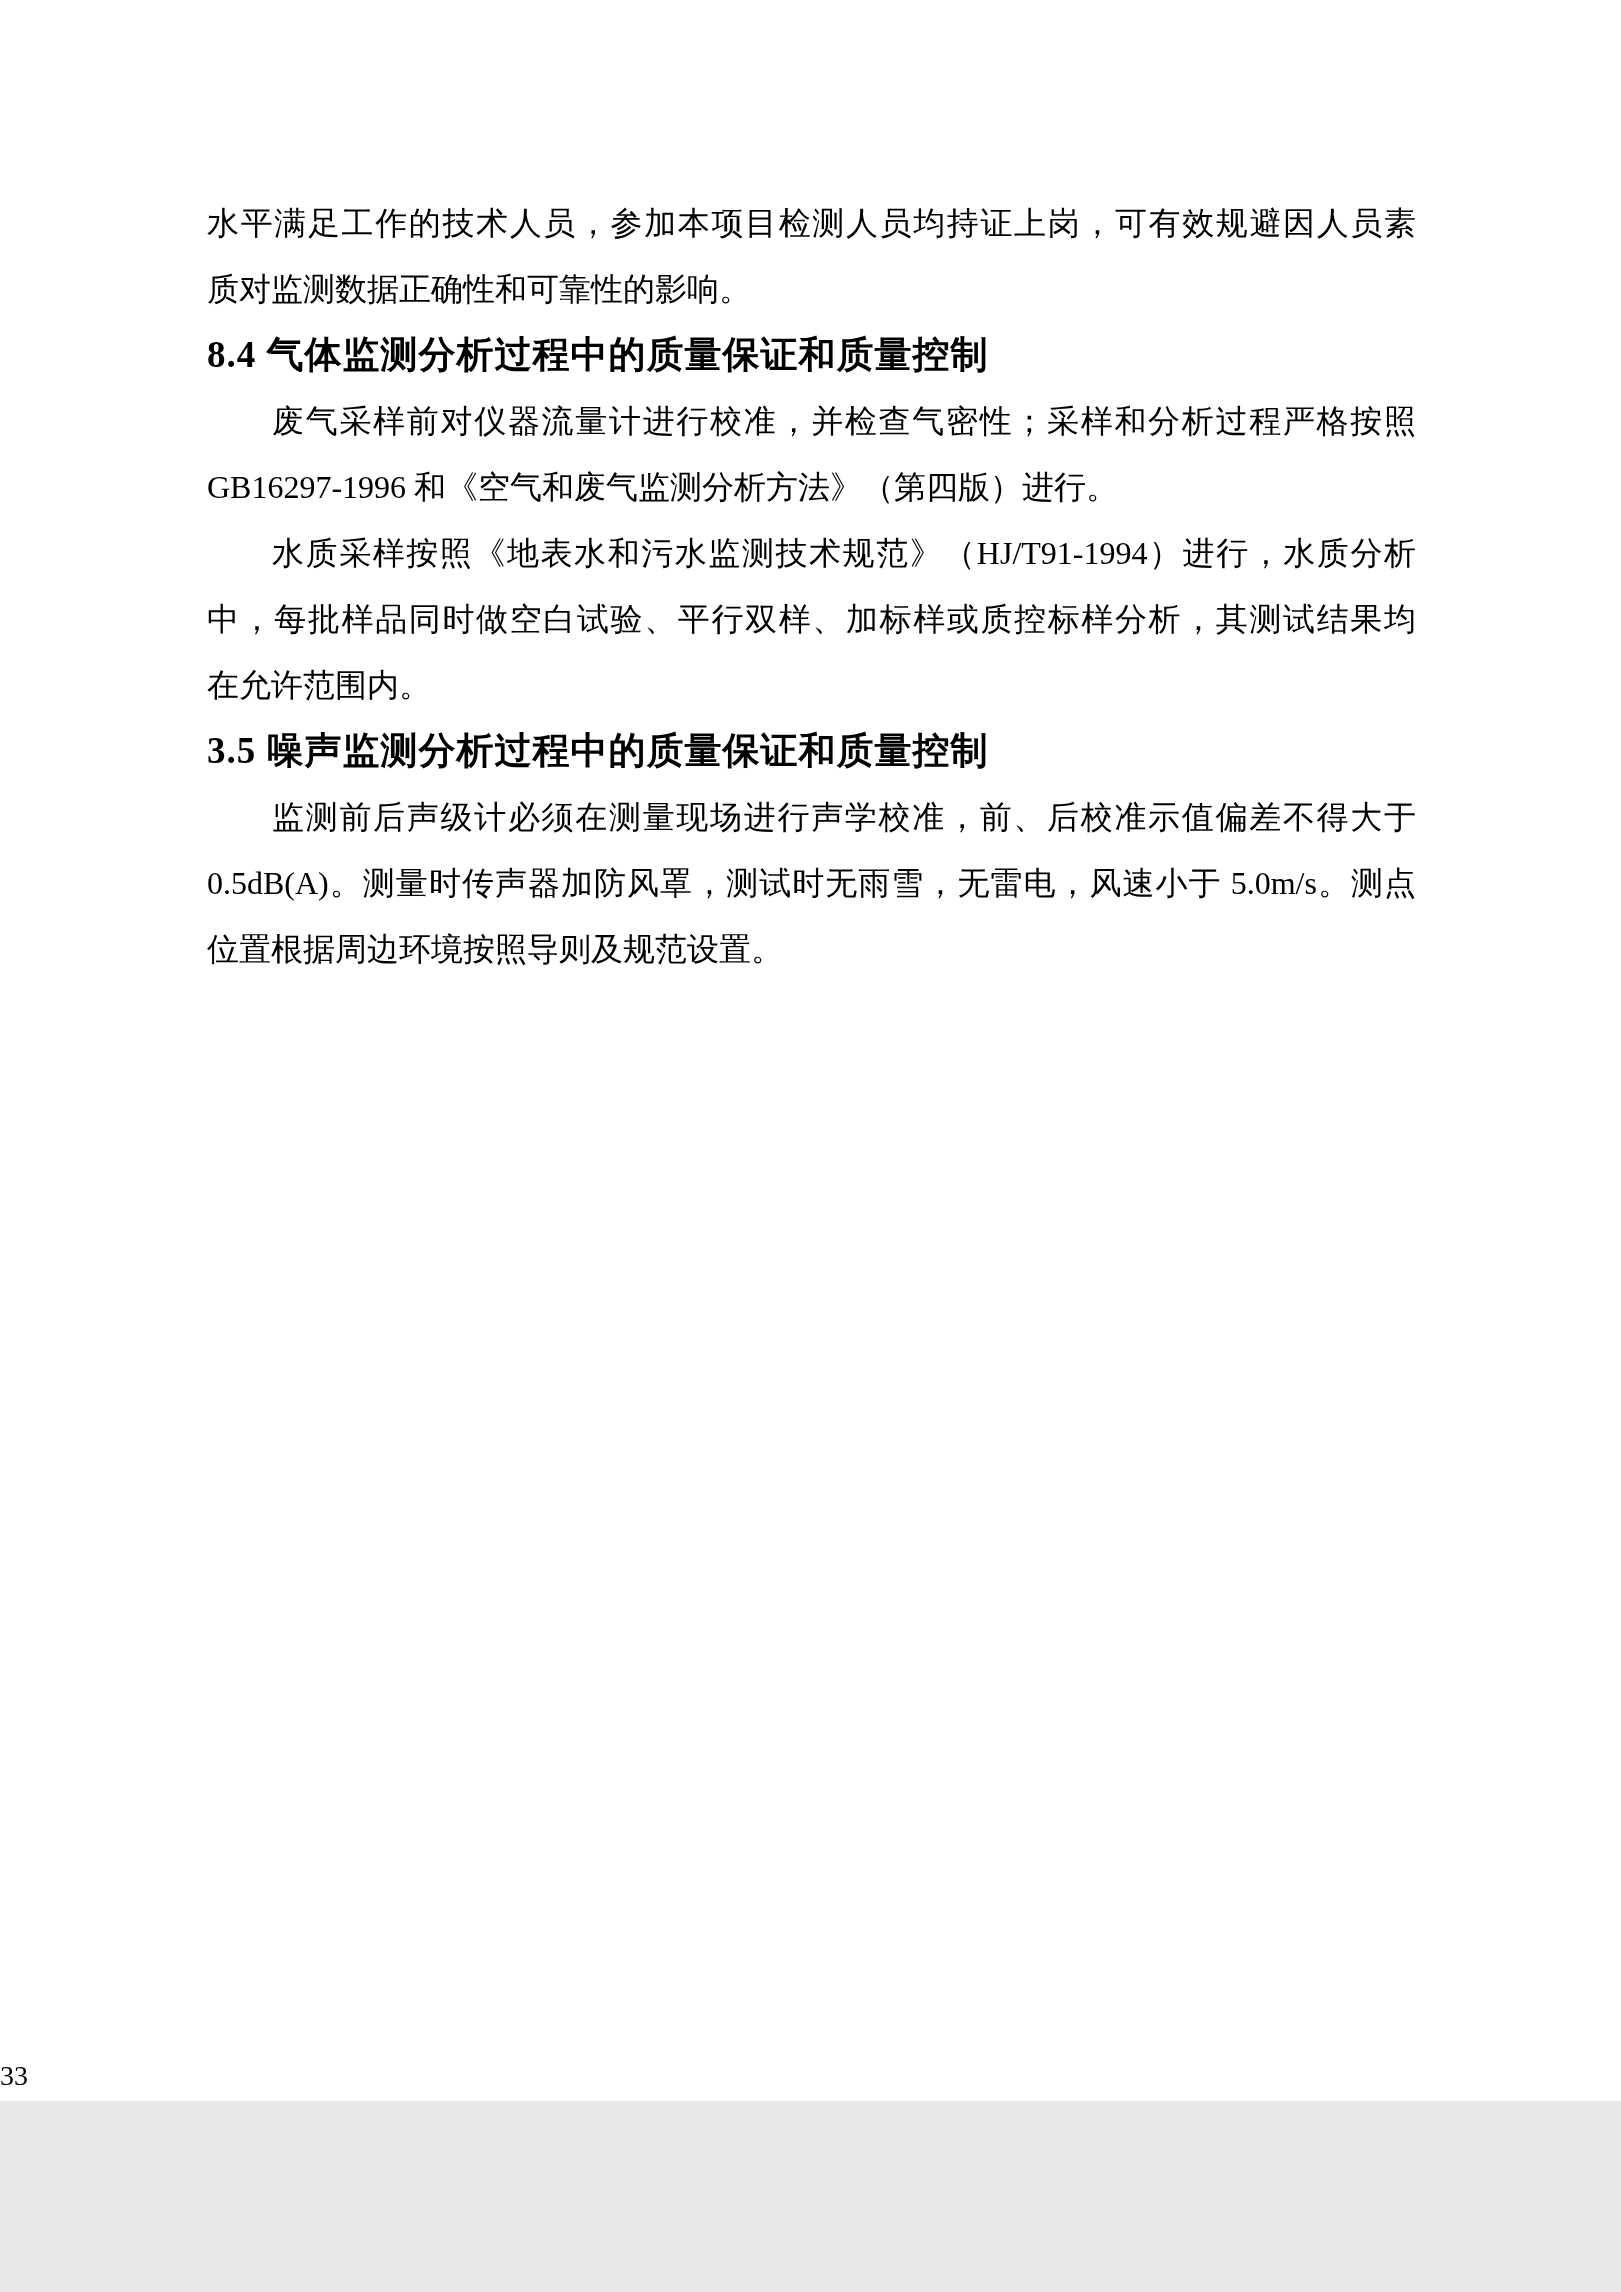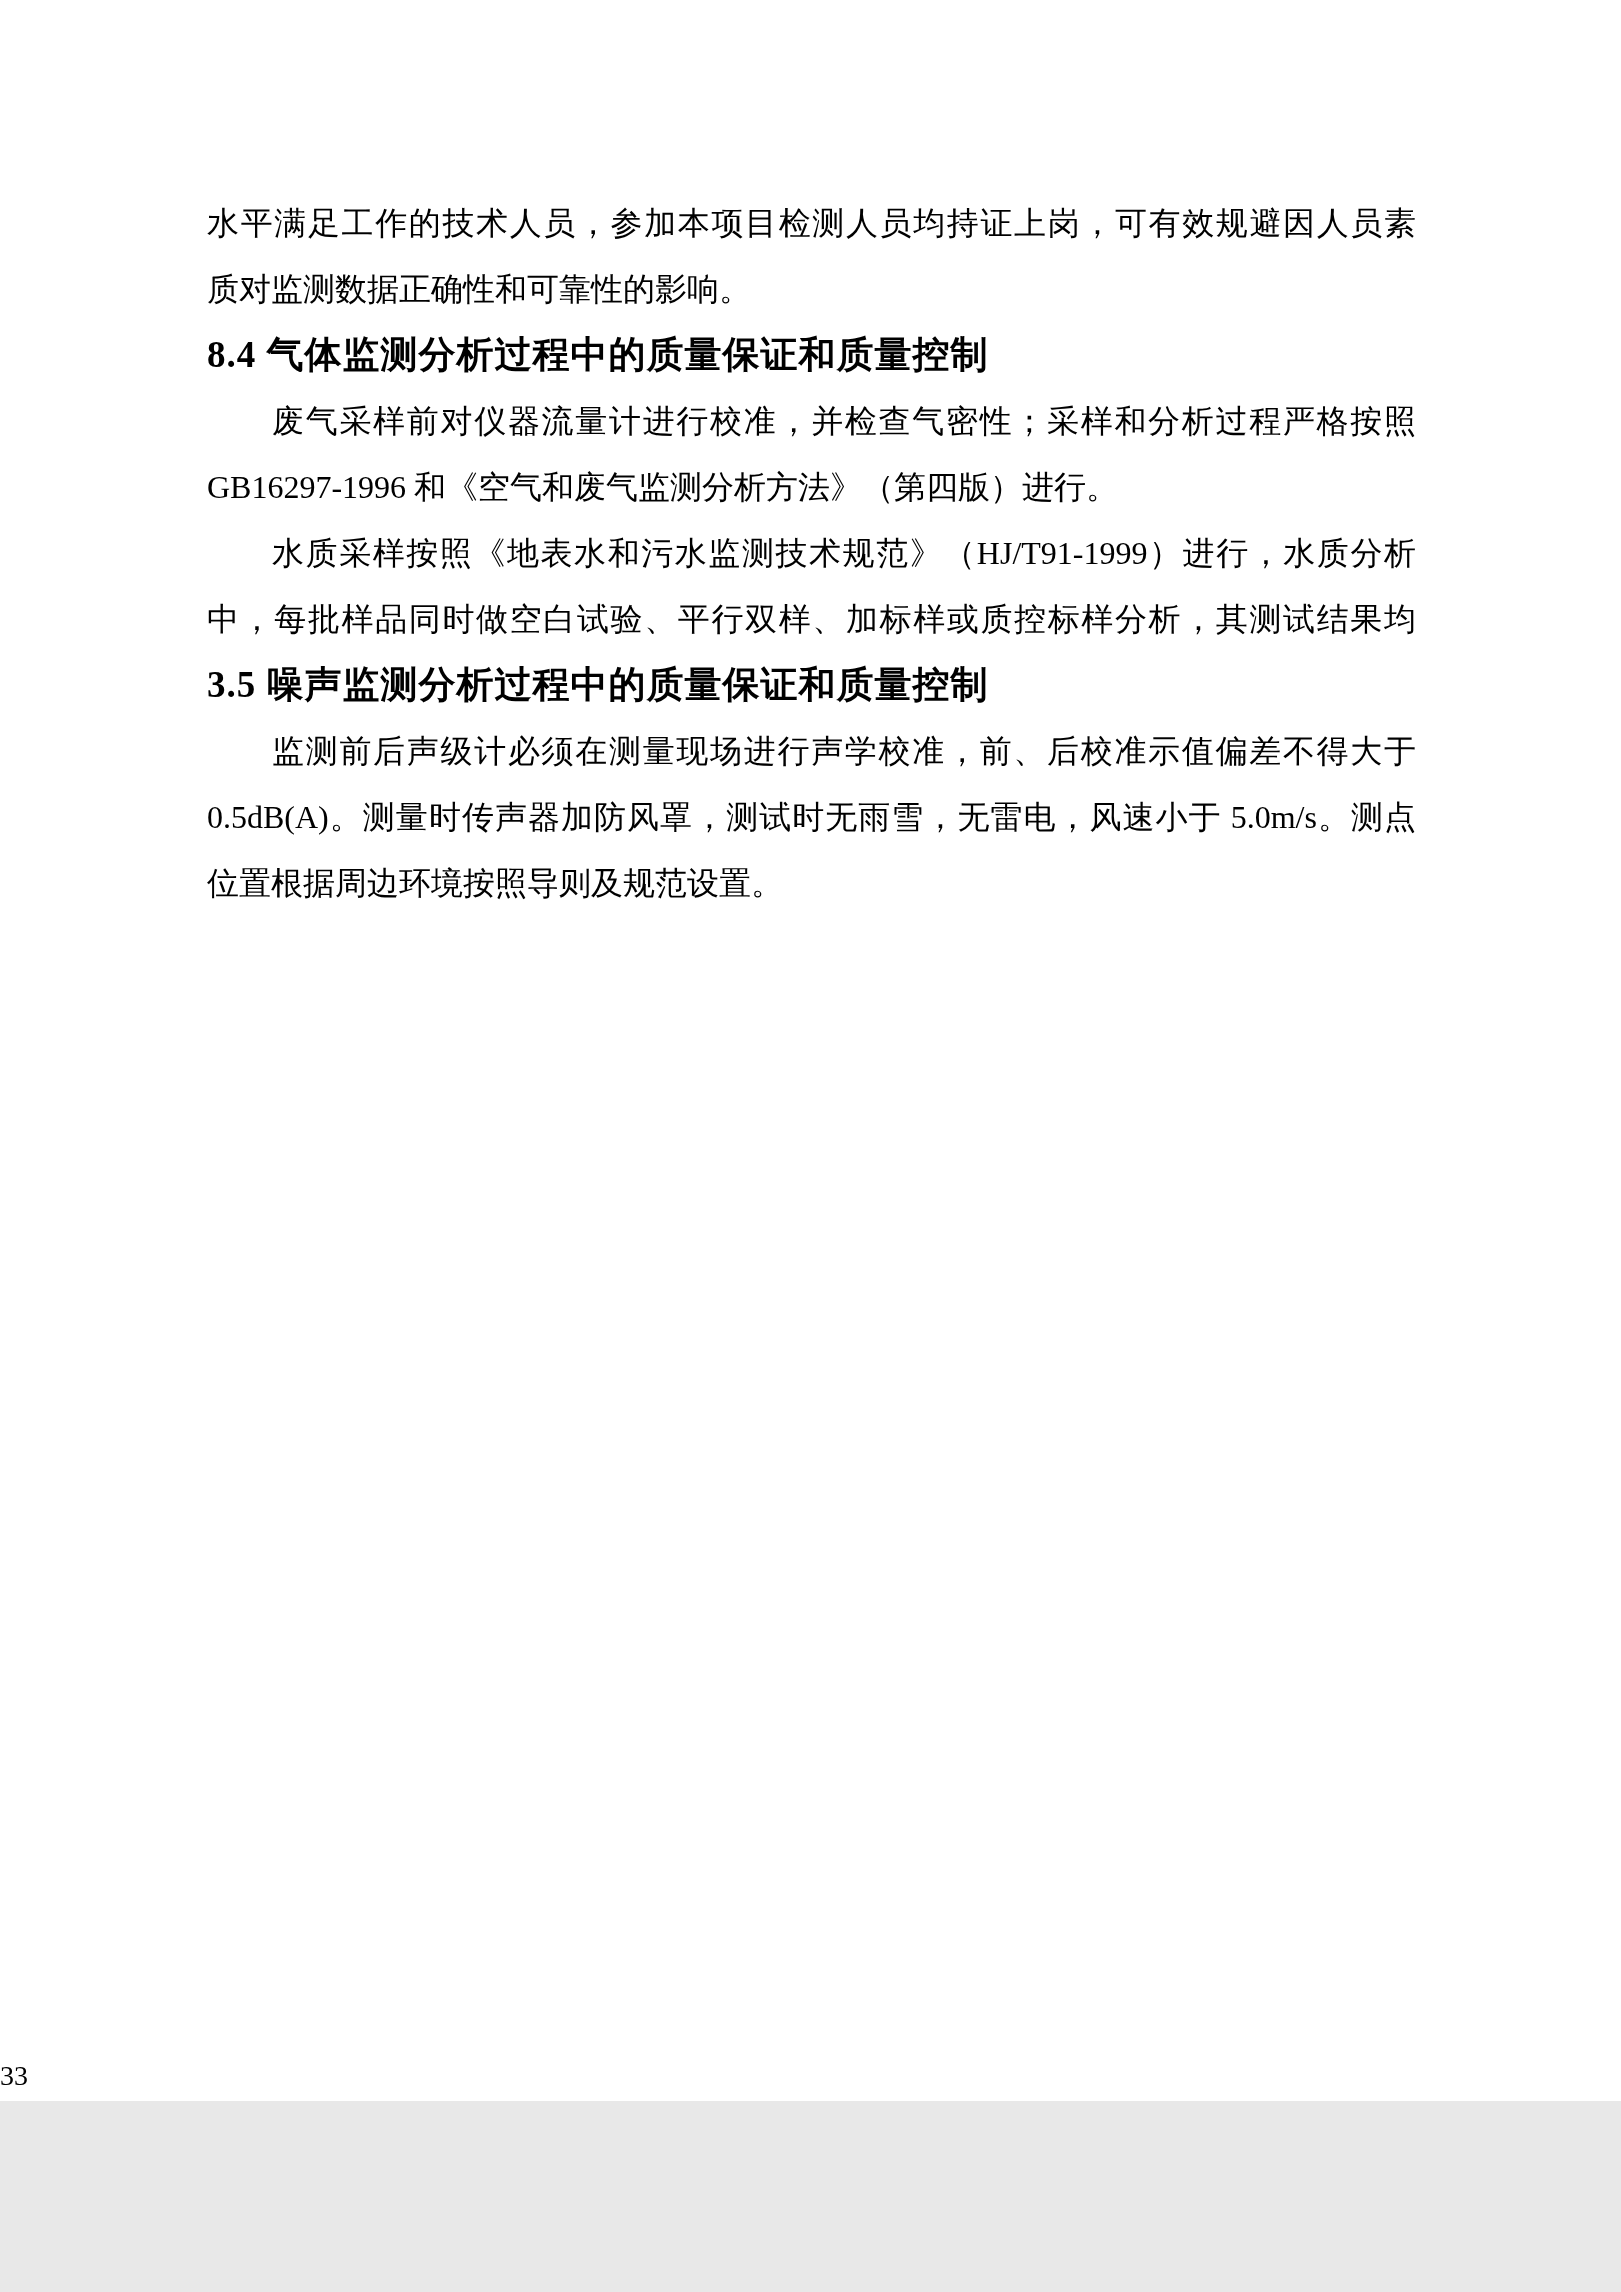--- a/index.html
+++ b/index.html
@@ -63,22 +63,23 @@
 
     <div class="line fill">水平满足工作的技术人员，参加本项目检测人员均持证上岗，可有效规避因人员素</div>
     <div class="line">质对监测数据正确性和可靠性的影响。</div>
 
     <div class="heading">
       <span class="heading-text">8.4 气体监测分析过程中的质量保证和质量控制</span>
     </div>
     <div class="line fill indent">废气采样前对仪器流量计进行校准，并检查气密性；采样和分析过程严格按照</div>
     <div class="line">GB16297-1996 和《空气和废气监测分析方法》（第四版）进行。</div>
 
-    <div class="line fill indent">水质采样按照《地表水和污水监测技术规范》（HJ/T91-1999）进行，水质分析</div>
+    <div class="line fill indent">水质采样按照《地表水和污水监测技术规范》（HJ/T91-1994）进行，水质分析</div>
     <div class="line fill">中，每批样品同时做空白试验、平行双样、加标样或质控标样分析，其测试结果均</div>
+    <div class="line">在允许范围内。</div>
 
     <div class="heading">
       <span class="heading-text">3.5 噪声监测分析过程中的质量保证和质量控制</span>
     </div>
     <div class="line fill indent">监测前后声级计必须在测量现场进行声学校准，前、后校准示值偏差不得大于</div>
     <div class="line fill">0.5dB(A)。测量时传声器加防风罩，测试时无雨雪，无雷电，风速小于 5.0m/s。测点</div>
     <div class="line">位置根据周边环境按照导则及规范设置。</div>
 
   </div>
 

